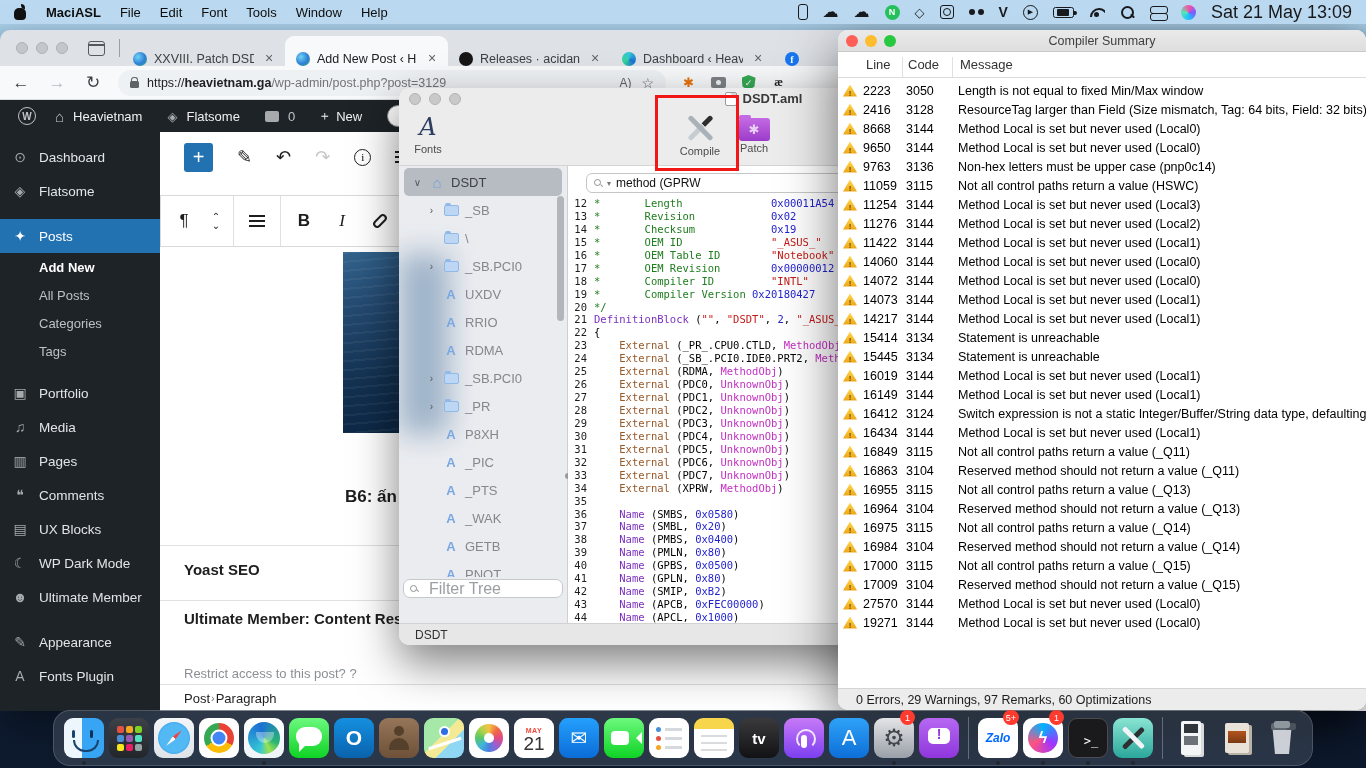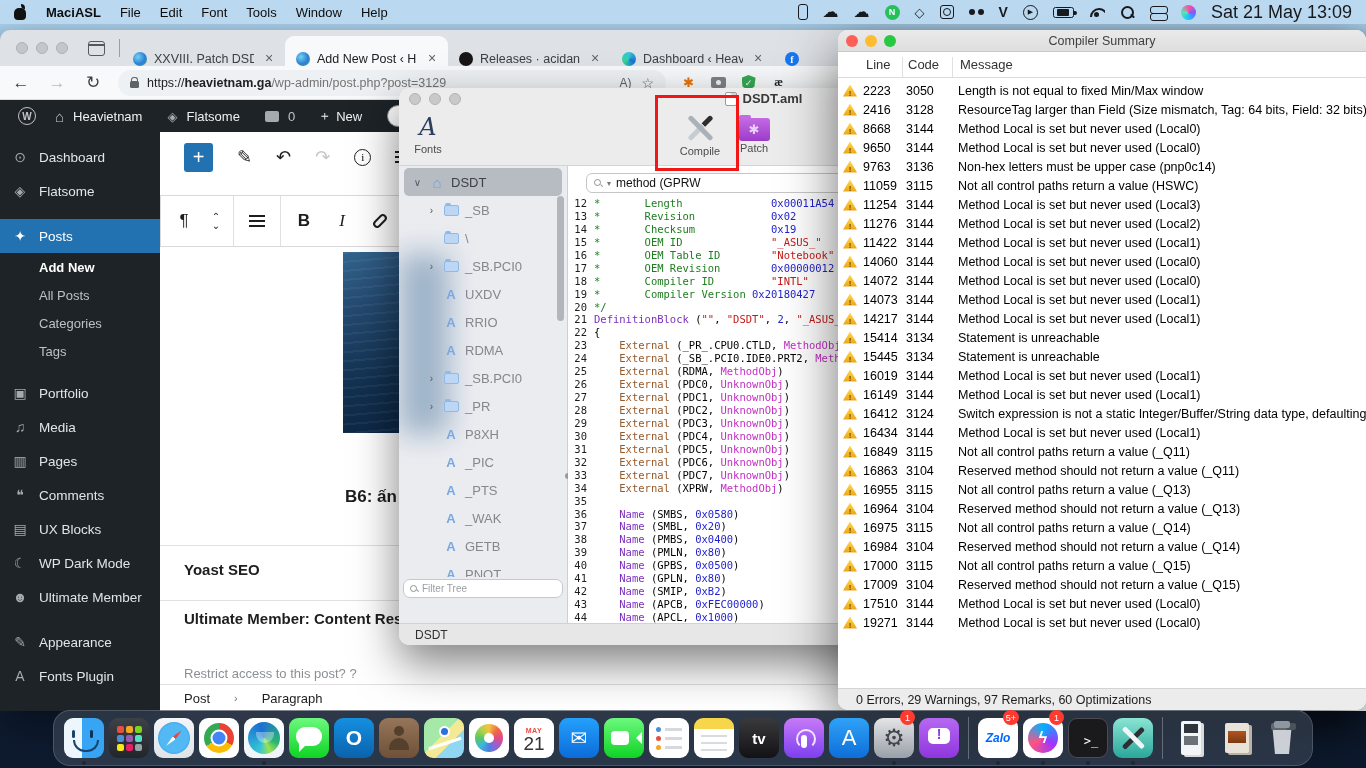--- a/index.html
+++ b/index.html
@@ -120,21 +120,21 @@
   .bt-i{font-style:italic;font-family:"Liberation Serif",serif;}
   .bt-link{width:16px;height:8px;border:2px solid #1e1e1e;border-radius:5px;transform:rotate(-45deg);}
   .ocean{position:absolute;left:183px;top:120px;width:104px;height:181px;
     background:linear-gradient(160deg,#33648e 0%,#23486e 30%,#12304f 65%,#0b2340 100%);}
   .ocean::after{content:"";position:absolute;inset:0;background:repeating-linear-gradient(175deg,rgba(255,255,255,.05) 0 2px,transparent 2px 9px);}
   .b6{position:absolute;left:185px;top:355px;font-size:17px;font-weight:bold;color:#1e1e1e;}
   .hr{position:absolute;left:0;width:100%;height:1px;background:#e0e0e0;}
   .sec-title{position:absolute;left:24px;font-size:15px;font-weight:bold;color:#1e1e1e;white-space:nowrap;}
   .restrict{position:absolute;left:24px;top:534px;font-size:13px;color:#8b8f94;white-space:nowrap;}
   .crumbbar{position:absolute;left:0;bottom:0;width:100%;height:27px;border-top:1px solid #e0e0e0;background:#fff;
-    display:flex;align-items:center;padding-left:24px;gap:24px;font-size:13px;color:#1e1e1e;}
+    display:flex;align-items:center;padding-left:24px;gap:1px;font-size:13px;color:#1e1e1e;}
   .crumb-sep{color:#757575;font-size:11px;}
   
   #maciasl{position:absolute;left:399px;top:88px;width:729px;height:557px;z-index:20;border-radius:10px;
     background:#ececec;box-shadow:0 18px 45px rgba(0,0,0,.5);}
   .m-titlebar{position:absolute;left:0;top:0;width:100%;height:22px;display:flex;align-items:center;padding-left:10px;gap:8px;}
   .m-titlebar i{width:12px;height:12px;border-radius:50%;background:#c9c9c9;border:.5px solid #b4b4b4;}
   .m-title{position:absolute;left:50%;top:3px;transform:translateX(-50%);display:flex;align-items:center;gap:6px;
     font-size:13px;font-weight:bold;color:#3a3a3a;}
   .doc-ico{width:12px;height:14px;background:#fff;border:1px solid #9a9a9a;border-radius:2px;position:relative;}
   .doc-ico::before{content:"";position:absolute;right:0;top:0;border:3px solid #d4d4d4;border-left-color:transparent;border-bottom-color:transparent;}
@@ -161,21 +161,21 @@
   .trow .chev{width:11px;font-size:10px;color:#55585c;text-align:center;flex:none;}
   .trow .ti{width:18px;flex:none;display:flex;align-items:center;justify-content:center;}
   .ti-home{font-size:15px;color:#6f9fe0;}
   .ti-method{font-size:13px;font-weight:bold;color:#79a7e2;}
   .ti-folder{width:15px;height:11px;background:#bcd6f3;border:1px solid #90b9e8;border-radius:2px;position:relative;}
   .ti-folder::before{content:"";position:absolute;left:0;top:-3px;width:6px;height:3px;background:#90b9e8;border-radius:2px 2px 0 0;}
   .trow.indent{padding-left:22px;}
   .tree-scroll{position:absolute;right:3px;top:30px;width:7px;height:125px;background:#a9acb0;border-radius:4px;opacity:.85;}
   .filter-bar{position:absolute;left:0;bottom:22px;width:168px;height:24px;padding:2px 4px;}
   .filter-field{width:100%;height:19px;background:#fff;border:1px solid #c6c8ca;border-radius:7px;display:flex;align-items:center;
-    padding:0 6px;gap:4px;font-size:10px;color:#9b9ea2;}
+    padding:0 6px;gap:11px;font-size:16px;color:#9b9ea2;}
   .mag{width:8px;height:8px;position:relative;flex:none;}
   .mag::before{content:"";position:absolute;left:0;top:0;width:5px;height:5px;border:1.4px solid #8e9194;border-radius:50%;}
   .mag::after{content:"";position:absolute;left:5.5px;top:5.5px;width:3px;height:1.4px;background:#8e9194;transform:rotate(45deg);}
   .splitter{position:absolute;left:168px;top:0;bottom:0;width:1px;background:#cfcfcf;}
   .split-dot{position:absolute;left:166px;top:307px;width:6px;height:6px;border-radius:50%;background:#9a9a9a;}
   .code-pane{position:absolute;left:169px;top:0;right:0;bottom:0;background:#fff;}
   .search-field{position:absolute;left:18px;top:7px;width:520px;height:20px;border:1px solid #c6c6c6;border-radius:6px;
     display:flex;align-items:center;padding:0 7px;gap:5px;font-size:12px;color:#111;background:#fff;}
   .search-chev{font-size:8px;color:#777;}
   #code{position:absolute;left:0;top:31px;right:0;bottom:0;font-family:"DejaVu Sans Mono",monospace;font-size:10.5px;}
@@ -872,21 +872,21 @@
         <span class="cw-msg">Not all control paths return a value (_Q15)</span>
       </div>
       <div class="cw-row">
         <span class="warn-tri"></span>
         <span class="cw-line">17009</span>
         <span class="cw-code">3104</span>
         <span class="cw-msg">Reserved method should not return a value (_Q15)</span>
       </div>
       <div class="cw-row">
         <span class="warn-tri"></span>
-        <span class="cw-line">17510</span>
+        <span class="cw-line">27570</span>
         <span class="cw-code">3144</span>
         <span class="cw-msg">Method Local is set but never used (Local0)</span>
       </div>
       <div class="cw-row">
         <span class="warn-tri"></span>
         <span class="cw-line">19271</span>
         <span class="cw-code">3144</span>
         <span class="cw-msg">Method Local is set but never used (Local0)</span>
       </div>
     </div>

